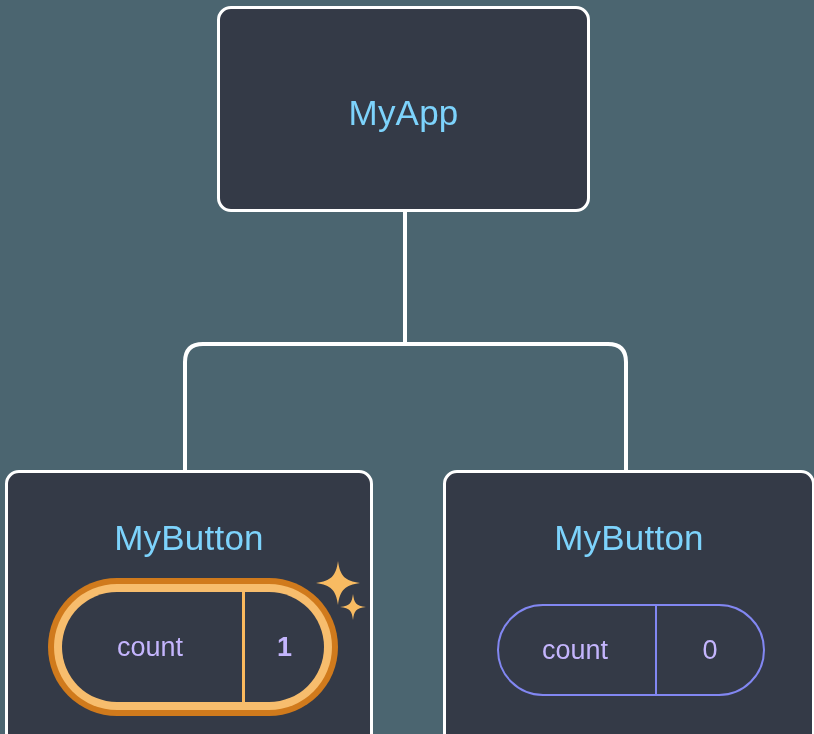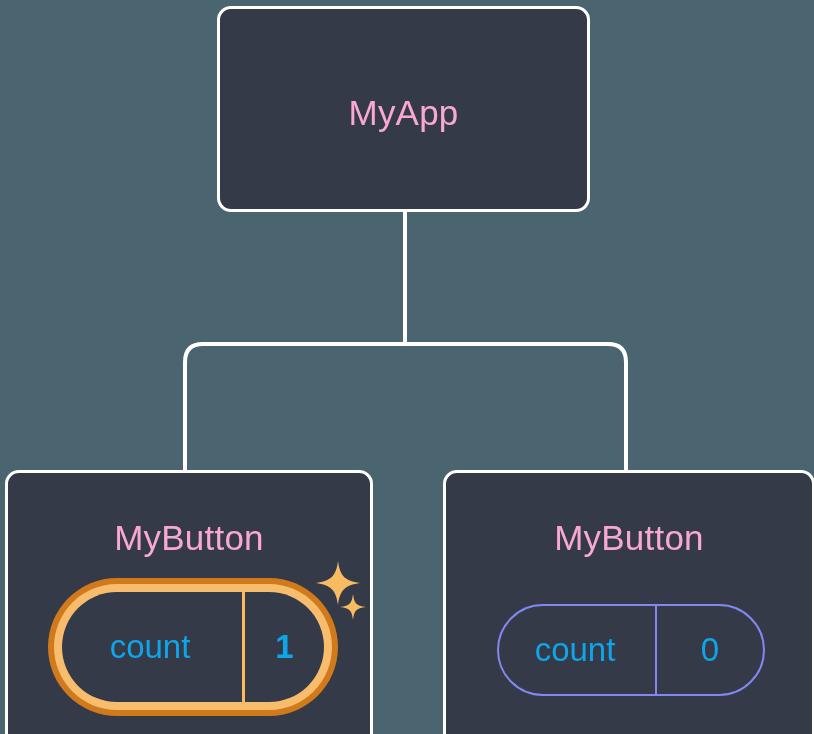--- a/index.html
+++ b/index.html
@@ -45,21 +45,21 @@
     left: 443px;
     top: 470px;
     width: 372px;
     height: 280px;
   }
   .node-title {
     position: absolute;
     left: 0;
     right: 0;
     text-align: center;
-    color: #f9a8d4;
+    color: #7dd3fc;
     font-size: 35px;
     font-weight: 400;
     letter-spacing: 0.2px;
     white-space: nowrap;
   }
   #node-app .node-title {
     top: 84px;
   }
   #node-btn-left .node-title,
   #node-btn-right .node-title {
@@ -70,22 +70,22 @@
   .pill {
     position: absolute;
     box-sizing: border-box;
     display: flex;
     align-items: stretch;
   }
   .pill-key, .pill-val {
     display: flex;
     align-items: center;
     justify-content: center;
-    font-size: 33px;
-    color: #0ea5e9;
+    font-size: 27px;
+    color: #c4b5fd;
     white-space: nowrap;
   }
 
   
   .pill-plain {
     border: 2px solid #8287f2;
     border-radius: 999px;
     width: 268px;
     height: 92px;
     left: 51px;

